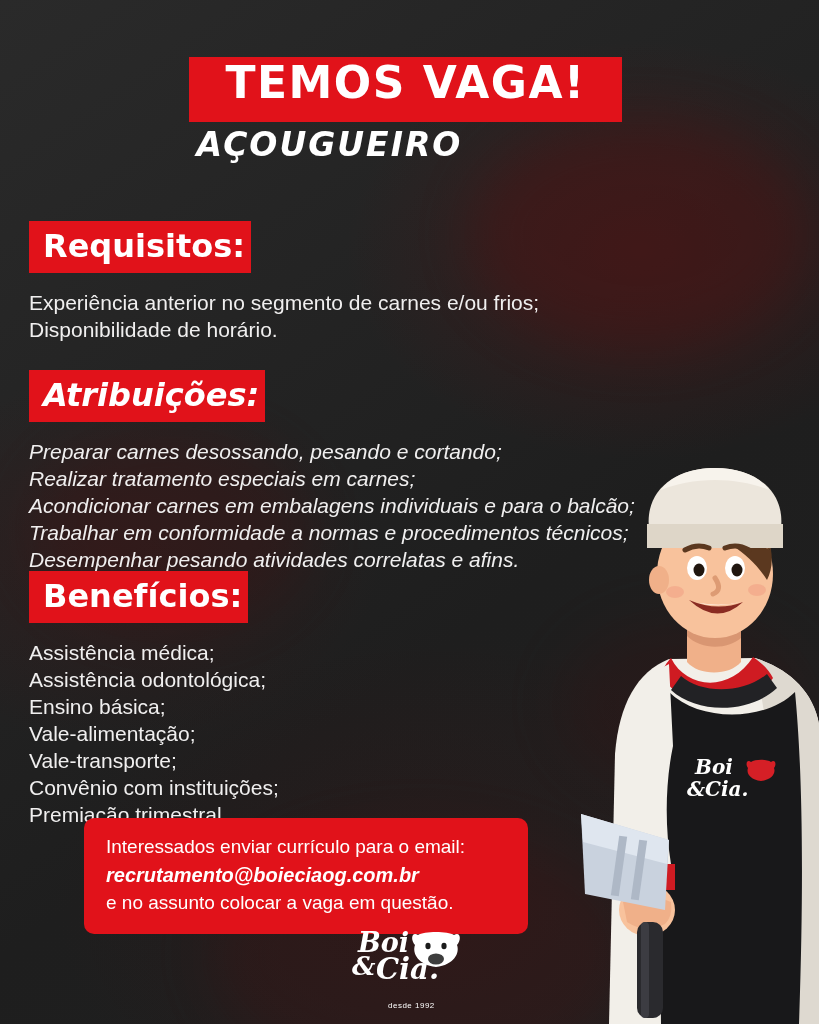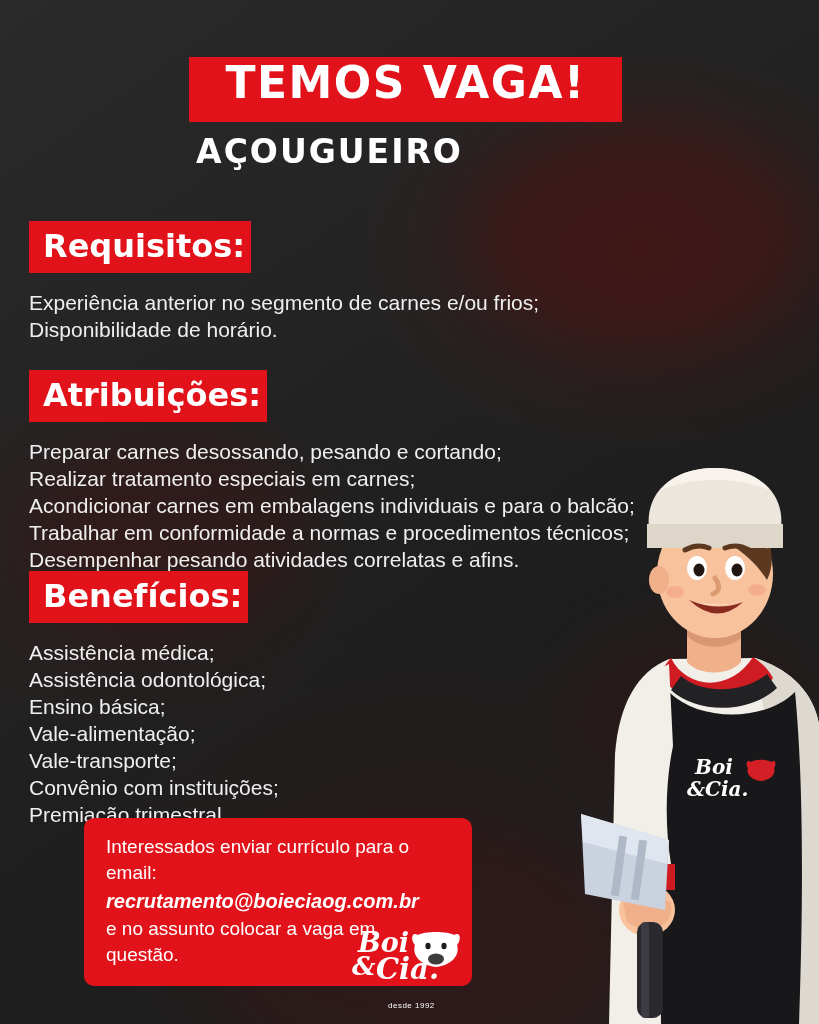--- a/index.html
+++ b/index.html
@@ -48,28 +48,29 @@
   .title-banner span {
     color: #ffffff;
     font-size: 44px;
     font-weight: bold;
     letter-spacing: 1.5px;
     font-family: "DejaVu Sans", sans-serif;
   }
   .subtitle {
     position: absolute;
     left: 0;
-    top: 132px;
+    top: 125px;
     width: 659px;
     text-align: center;
     color: #ffffff;
     font-size: 33px;
     font-weight: bold;
     letter-spacing: 2px;
     font-family: "DejaVu Sans", sans-serif;
+    font-style: italic;
   }
 
   
   .section { position: absolute; left: 29px; }
   .sec-label {
     display: inline-block;
     background: #e1121a;
     color: #ffffff;
     font-size: 32px;
     font-weight: bold;
@@ -79,29 +80,29 @@
   .sec-lines {
     margin-top: 16px;
     color: #f0efef;
     font-size: 21px;
     line-height: 27px;
     font-family: "Liberation Sans", sans-serif;
   }
   .sec-lines div { white-space: nowrap; }
 
   #sec-requisitos { top: 221px; }
-  #sec-atribuicoes { top: 370px; }
+  #sec-atribuicoes { top: 370px; font-style: italic; }
   #sec-beneficios { top: 571px; }
 
   
   .contact-box {
     position: absolute;
     left: 84px;
     top: 818px;
-    width: 388px;
+    width: 444px;
     background: #e1121a;
     border-radius: 10px;
     padding: 16px 22px 18px 22px;
     box-sizing: border-box;
     color: #ffffff;
   }
   .contact-line1 { font-size: 19px; line-height: 26px; }
   .contact-email { font-size: 20px; font-weight: bold; line-height: 30px; font-style: italic; }
   .contact-line3 { font-size: 19px; line-height: 26px; }
 

